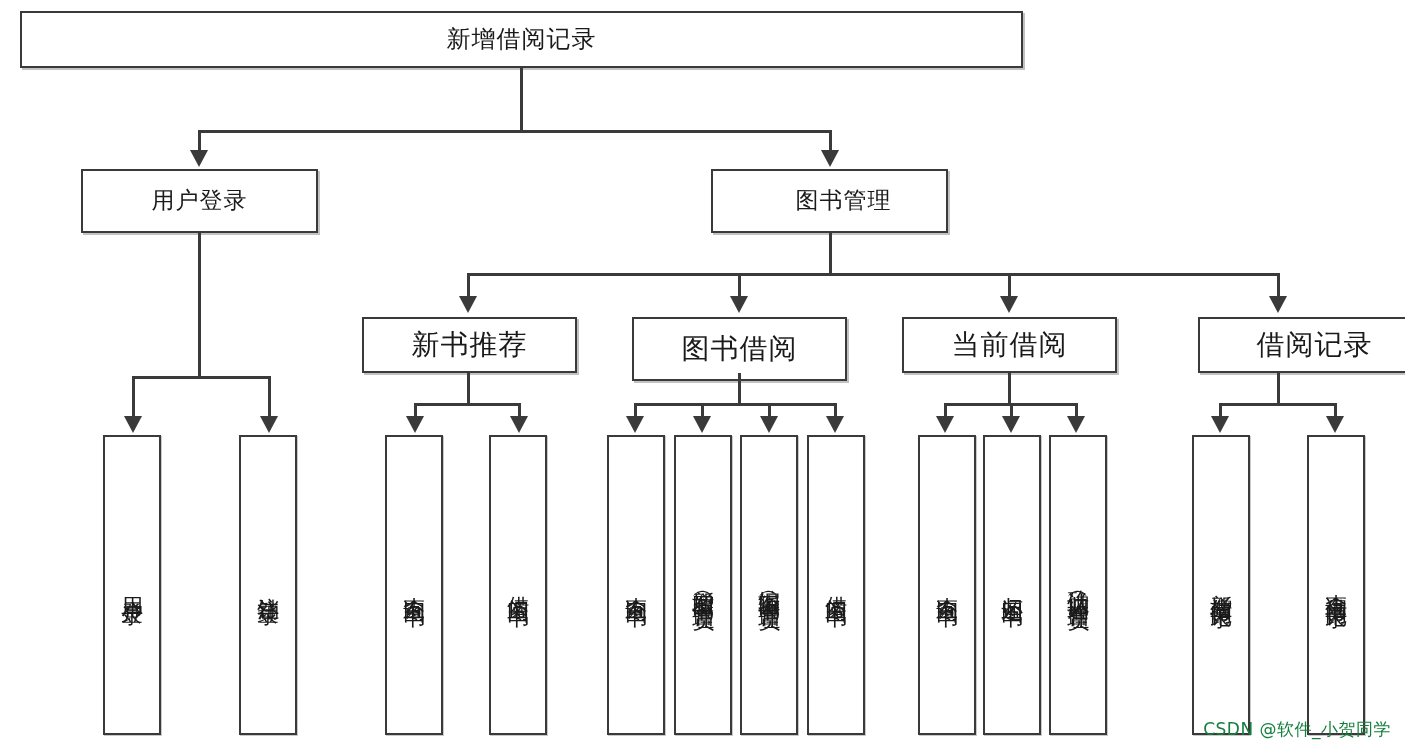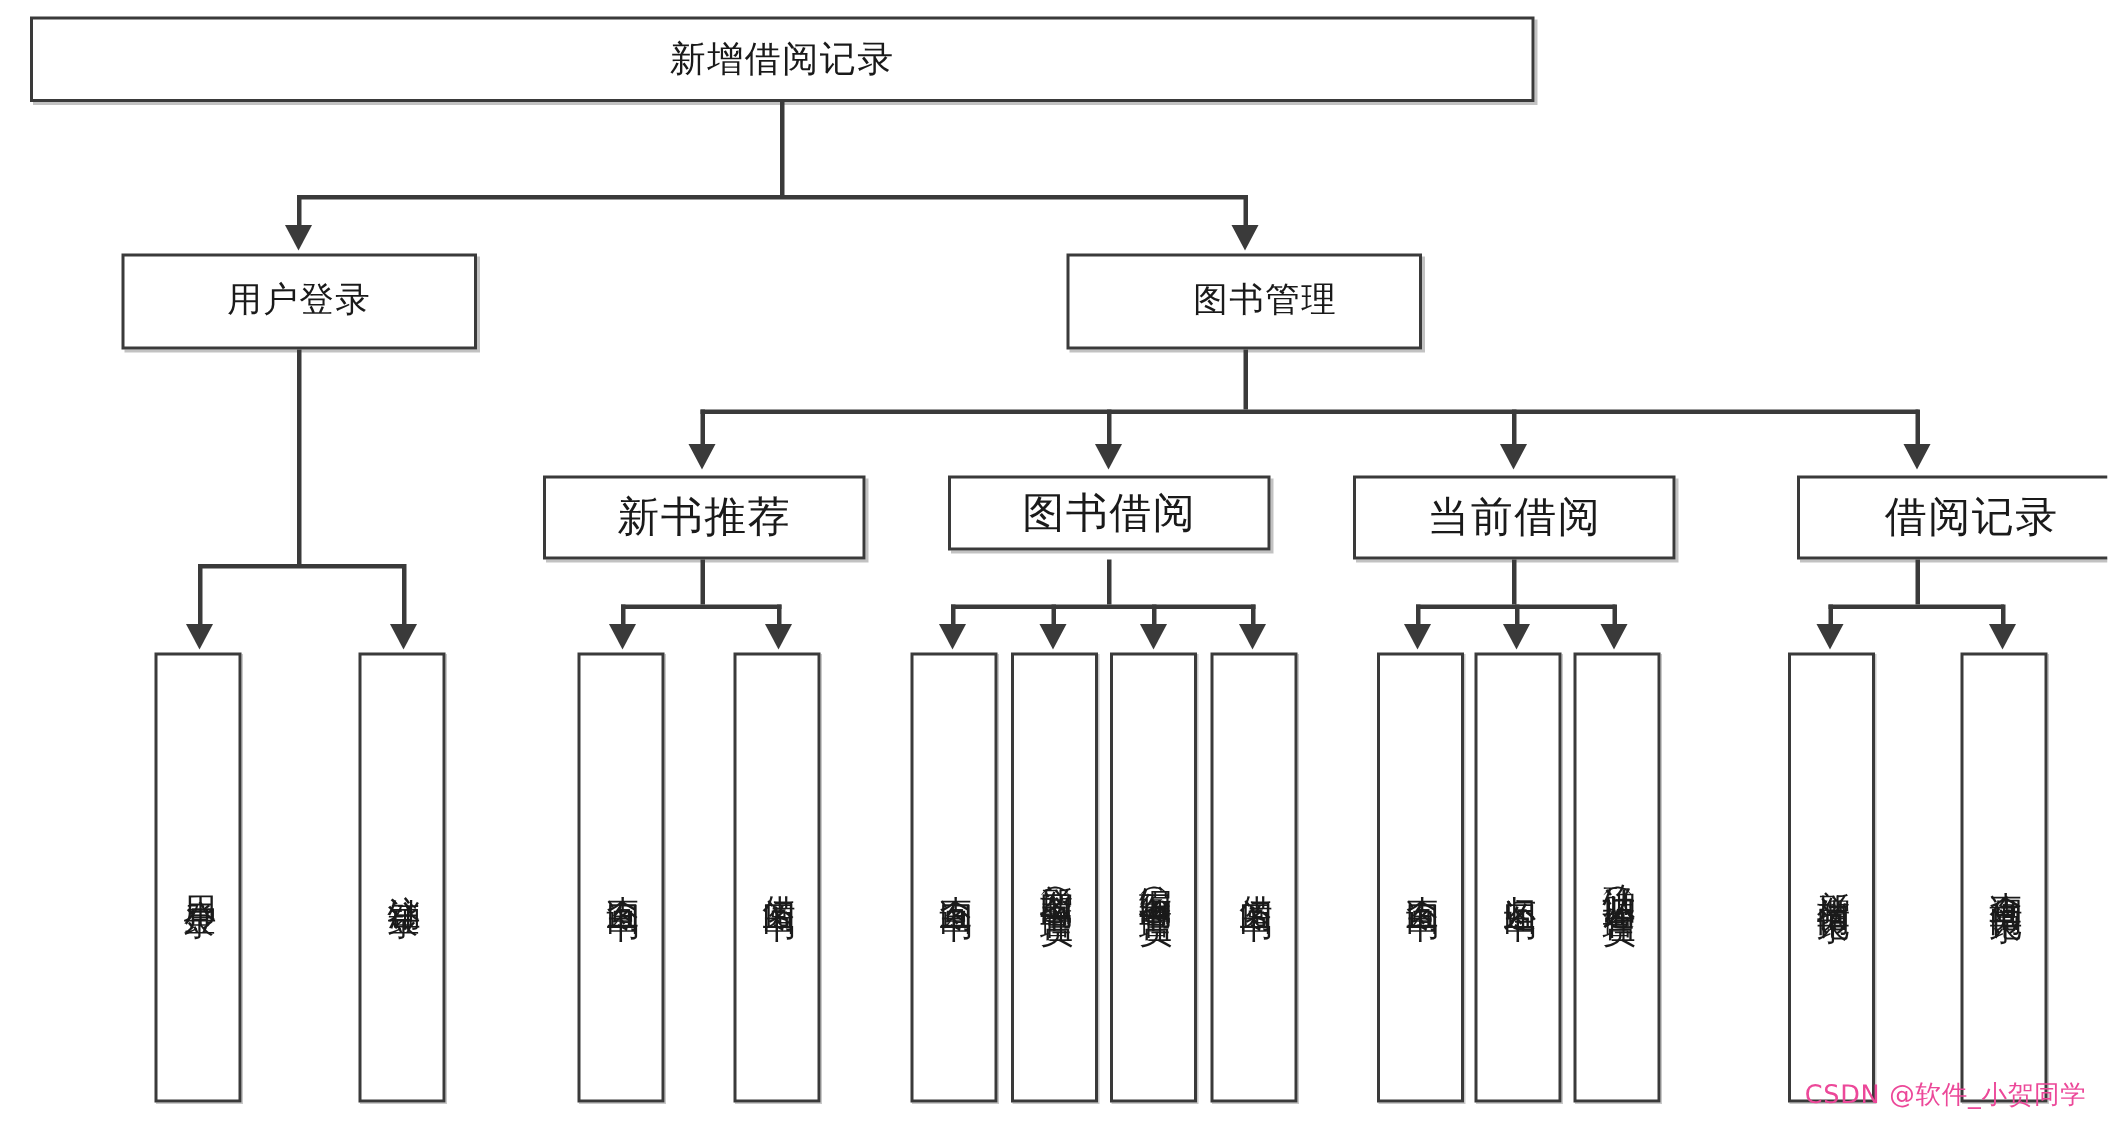--- a/index.html
+++ b/index.html
@@ -83,21 +83,21 @@
     border-right: 9px solid transparent;
     border-top: 17px solid #3a3a3a;
   }
 
   
   #watermark {
     position: absolute;
     right: 14px;
     bottom: 6px;
     font-size: 17px;
-    color: #ec4899;
+    color: #15803d;
     letter-spacing: 0.5px;
     white-space: nowrap;
     user-select: none;
   }
 </style>
 </head>
 <body>
 
 <div id="canvas">
 
@@ -136,21 +136,21 @@
   <div class="vline" style="left:738px; top:273px; height:25px;"></div>
   <div class="arrow" style="left:730px; top:296px;"></div>
   <div class="vline" style="left:1008px; top:273px; height:25px;"></div>
   <div class="arrow" style="left:1000px; top:296px;"></div>
   <div class="vline" style="left:1277px; top:273px; height:25px;"></div>
   <div class="arrow" style="left:1269px; top:296px;"></div>
 
   <div class="node lvl2" style="left:362px; top:317px; width:215px; height:56px;">
     <span class="node-label">新书推荐</span>
   </div>
-  <div class="node lvl2" style="left:632px; top:317px; width:215px; height:50px;align-items:center;">
+  <div class="node lvl2" style="left:632px; top:317px; width:215px; height:64px;align-items:center;">
     <span class="node-label">图书借阅</span>
   </div>
   <div class="node lvl2" style="left:902px; top:317px; width:215px; height:56px;">
     <span class="node-label">当前借阅</span>
   </div>
   <div class="node lvl2" style="left:1172px; top:317px; width:233px; height:56px;margin-left:26px;">
     <span class="node-label">借阅记录</span>
   </div>
 
   <div class="vline" style="left:467px; top:373px; height:30px;"></div>

